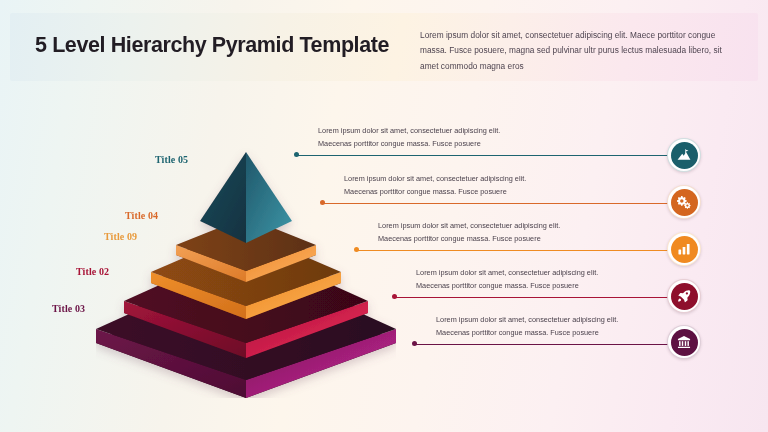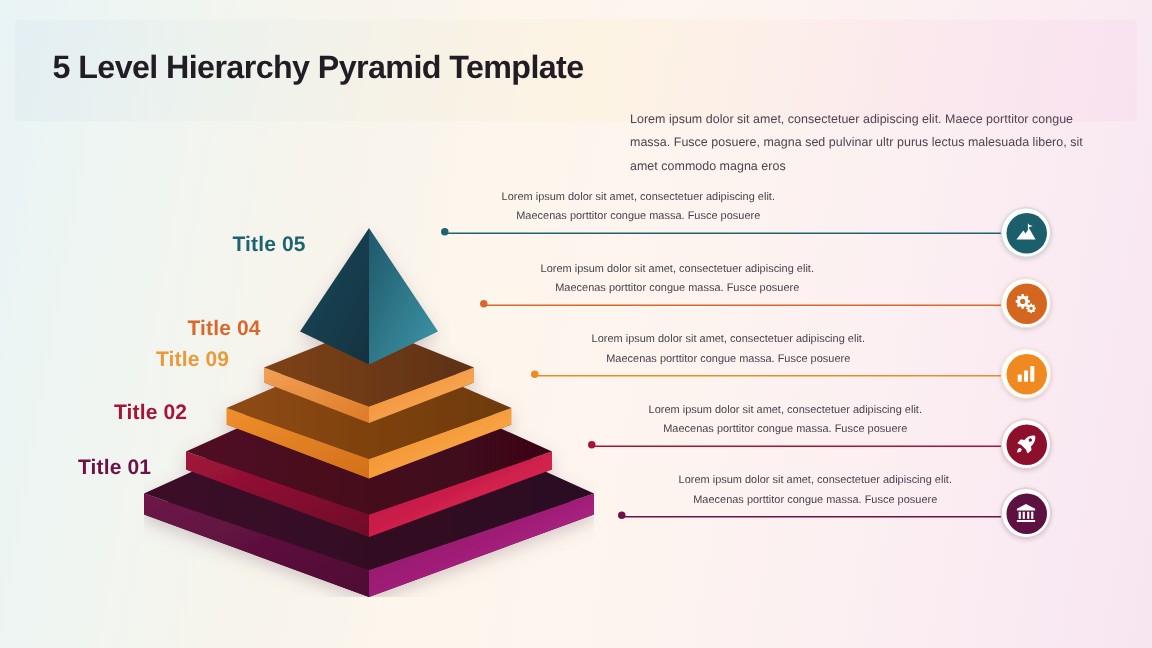--- a/index.html
+++ b/index.html
@@ -49,42 +49,42 @@
     line-height: 1.15;
   }
   #header-desc {
     position: absolute;
     left: 420px; top: 28px;
     width: 312px;
     font-size: 8.3px;
     line-height: 1.85;
     color: #4e4450;
     letter-spacing: 0.02px;
-    margin-top: 44px;
   }
 
   
   #pyramid {
     position: absolute;
     left: 96px; top: 143px;
     width: 300px; height: 255px;
   }
   #pyramid svg { display: block; width: 300px; height: 255px; }
 
   
   .tier-label {
     position: absolute;
-    font-size: 14px;
+    font-size: 10px;
     font-weight: bold;
     letter-spacing: 0.1px;
     white-space: nowrap;
-  }
-
-  
-  .row { position: absolute; height: 46px; text-align: center; }
+    font-family: Liberation Serif, serif;
+  }
+
+  
+  .row { position: absolute; height: 46px; }
   .row-line {
     position: absolute;
     left: 0; top: 31px;
     height: 1px;
   }
   .row-dot {
     position: absolute;
     left: -2px; top: 28px;
     width: 5px; height: 5px;
     border-radius: 50%;
@@ -222,21 +222,21 @@
         <polygon points="104,78 150,9 150,100" fill="url(#g5L)"></polygon>
         <polygon points="196,78 150,9 150,100" fill="url(#g5R)"></polygon>
       </g>
     </svg>
   </div>
 
   <div class="tier-label" style="left: 155px; top: 154px; color: rgb(29, 100, 112);">Title 05</div>
   <div class="tier-label" style="left: 125px; top: 210px; color: rgb(217, 105, 42);">Title 04</div>
   <div class="tier-label" style="left: 104px; top: 231px; color: rgb(232, 154, 60);">Title 09</div>
   <div class="tier-label" style="left: 76px; top: 266px; color: rgb(168, 20, 55);">Title 02</div>
-  <div class="tier-label" style="left: 52px; top: 303px; color: rgb(107, 19, 70);">Title 01</div>
+  <div class="tier-label" style="left: 52px; top: 303px; color: rgb(107, 19, 70);">Title 03</div>
 
   <div class="row" style="left:296px; top:124px; width:372px;">
     <div class="row-line" style="width: 372px; background: rgb(29, 100, 112);"></div>
     <div class="row-dot" style="background: rgb(29, 100, 112);"></div>
     <div class="row-text">Lorem ipsum dolor sit amet, consectetuer adipiscing elit. Maecenas porttitor congue massa. Fusce posuere</div>
   </div>
 
   <div class="row" style="left:322px; top:172px; width:346px;">
     <div class="row-line" style="width: 346px; background: rgb(217, 105, 42);"></div>
     <div class="row-dot" style="background: rgb(217, 105, 42);"></div>

